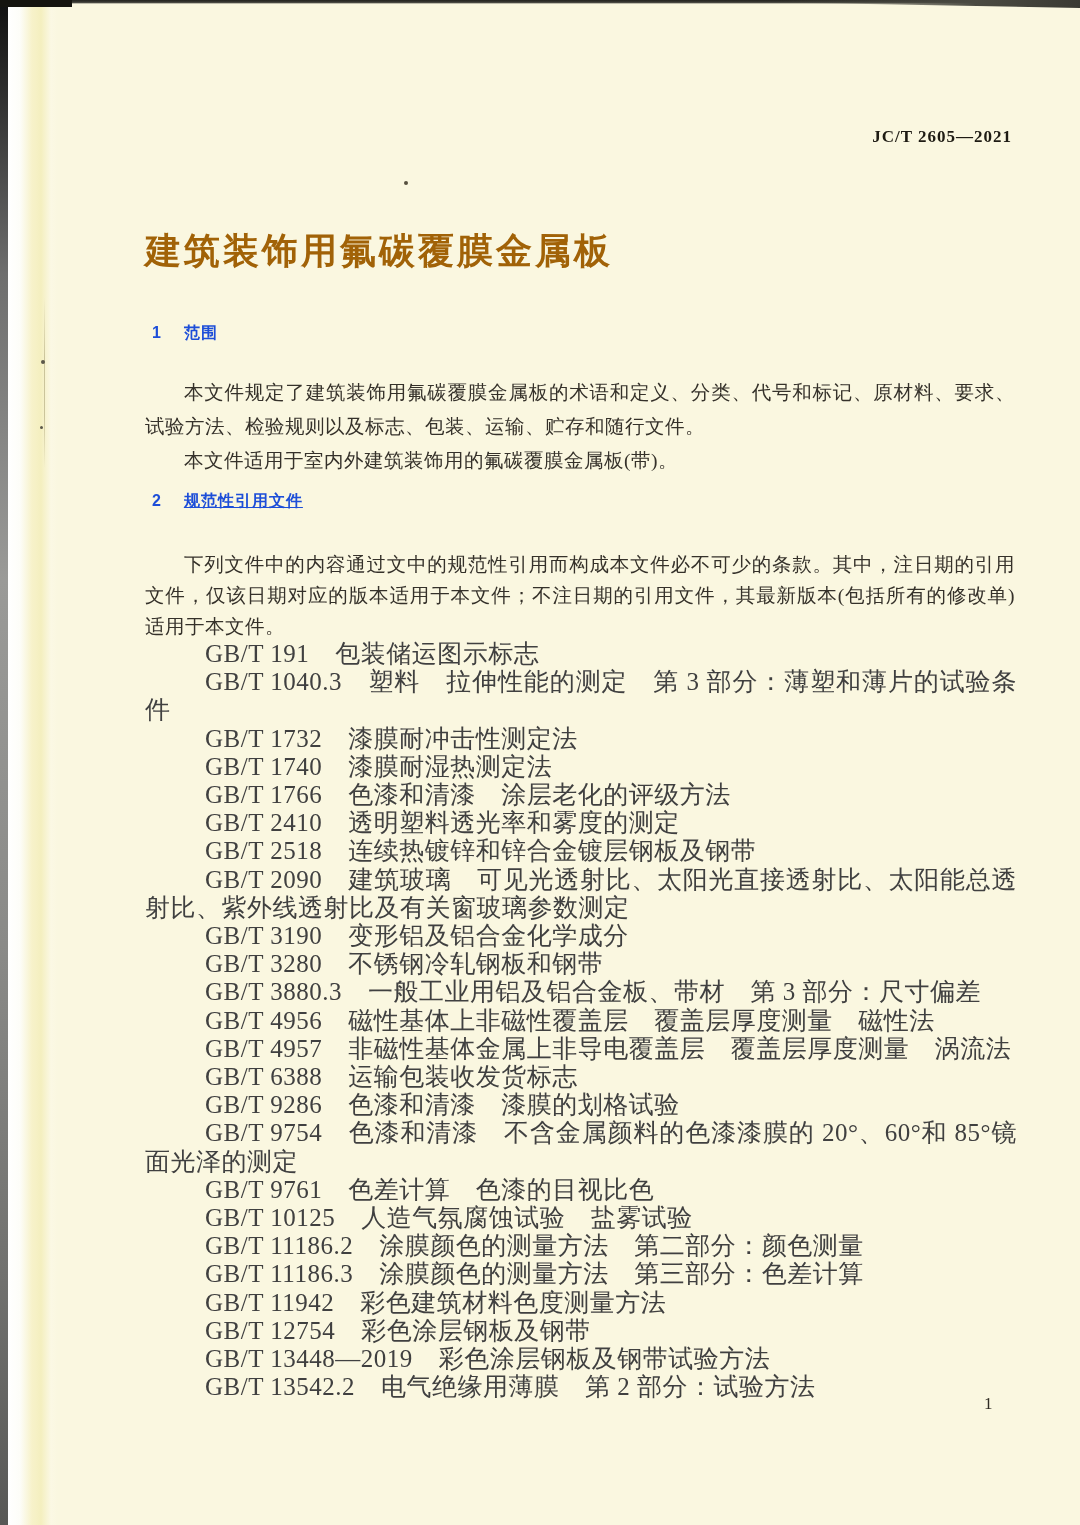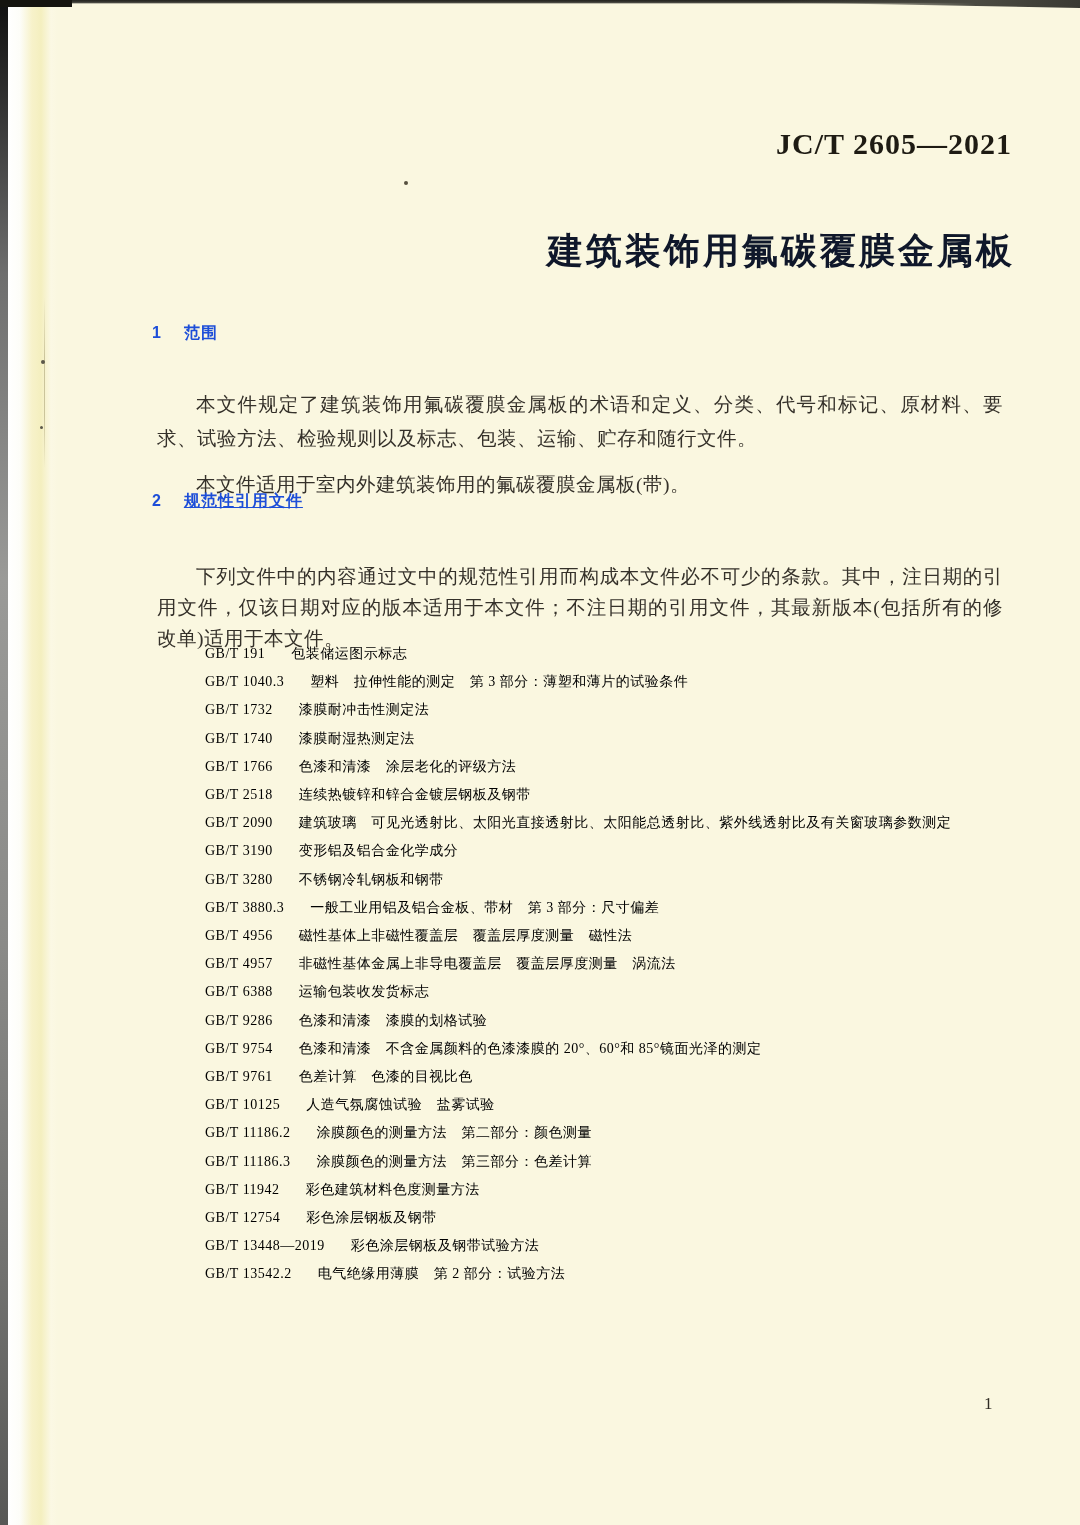--- a/index.html
+++ b/index.html
@@ -41,44 +41,44 @@
   }
   .speck{position:absolute;border-radius:50%;background:#5c584a;}
   .speck.a{left:41px;top:360px;width:4px;height:4px;}
   .speck.b{left:40px;top:426px;width:3px;height:3px;}
   .speck.c{left:404px;top:181px;width:4px;height:4px;background:#55503f;}
 
   
   .std-code{
     position:absolute;top:127px;right:68px;
     font-family:"Liberation Serif","DejaVu Serif",serif;
-    font-weight:bold;font-size:30px;letter-spacing:1px;color:#1e1b13;
+    font-weight:bold;font-size:17px;letter-spacing:1px;color:#1e1b13;
   }
   .doc-title{
     position:absolute;top:227px;left:145px;width:870px;
-    text-align:right;
+    text-align:left;
     font-family:"Liberation Sans","DejaVu Sans",sans-serif;
-    font-weight:bold;font-size:36px;letter-spacing:3px;color:#0f172a;
+    font-weight:bold;font-size:36px;letter-spacing:3px;color:#a16207;
   }
   .sec-heading{
     position:absolute;left:152px;
     font-family:"Liberation Sans","DejaVu Sans",sans-serif;
     font-weight:bold;font-size:16px;color:#1d4ed8;letter-spacing:1px;
   }
   .sec-heading .num{display:inline-block;margin-right:22px;}
   .para-block{
     position:absolute;left:145px;width:870px;
     font-size:19.5px;line-height:34px;color:#35312a;
     text-align:justify;letter-spacing:0.5px;
   }
-  .para-block p{margin:12px;text-indent:2em;}
+  .para-block p{margin:0;text-indent:2em;}
   .para-block.tight{line-height:31px;}
   .ref-list{
     position:absolute;left:145px;top:640px;width:872px;
-    font-size:14px;line-height:28.2px;color:#000000;
+    font-size:25px;line-height:28.2px;color:#404040;
     letter-spacing:0.5px;text-align:justify;
   }
   .ref-item{text-indent:60px;margin:0;}
   .ref-code{display:inline-block;text-indent:0;margin-right:26px;white-space:nowrap;}
   .page-num{
     position:absolute;left:984px;top:1394px;
     font-size:17px;color:#2f2b23;
   }
 </style>
 </head>
@@ -117,20 +117,21 @@
   <p>下列文件中的内容通过文中的规范性引用而构成本文件必不可少的条款。其中，注日期的引用文件，仅该日期对应的版本适用于本文件；不注日期的引用文件，其最新版本(包括所有的修改单)适用于本文件。</p>
 </div>
 
 <div class="ref-list">
 
 <p class="ref-item"><span class="ref-code">GB/T 191</span><span>包装储运图示标志</span></p>
     <p class="ref-item"><span class="ref-code">GB/T 1040.3</span><span>塑料　拉伸性能的测定　第 3 部分：薄塑和薄片的试验条件</span></p>
     <p class="ref-item"><span class="ref-code">GB/T 1732</span><span>漆膜耐冲击性测定法</span></p>
     <p class="ref-item"><span class="ref-code">GB/T 1740</span><span>漆膜耐湿热测定法</span></p>
     <p class="ref-item"><span class="ref-code">GB/T 1766</span><span>色漆和清漆　涂层老化的评级方法</span></p>
+    <p class="ref-item"><span class="ref-code">GB/T 2410</span><span>透明塑料透光率和雾度的测定</span></p>
     <p class="ref-item"><span class="ref-code">GB/T 2518</span><span>连续热镀锌和锌合金镀层钢板及钢带</span></p>
     <p class="ref-item"><span class="ref-code">GB/T 2090</span><span>建筑玻璃　可见光透射比、太阳光直接透射比、太阳能总透射比、紫外线透射比及有关窗玻璃参数测定</span></p>
     <p class="ref-item"><span class="ref-code">GB/T 3190</span><span>变形铝及铝合金化学成分</span></p>
     <p class="ref-item"><span class="ref-code">GB/T 3280</span><span>不锈钢冷轧钢板和钢带</span></p>
     <p class="ref-item"><span class="ref-code">GB/T 3880.3</span><span>一般工业用铝及铝合金板、带材　第 3 部分：尺寸偏差</span></p>
     <p class="ref-item"><span class="ref-code">GB/T 4956</span><span>磁性基体上非磁性覆盖层　覆盖层厚度测量　磁性法</span></p>
     <p class="ref-item"><span class="ref-code">GB/T 4957</span><span>非磁性基体金属上非导电覆盖层　覆盖层厚度测量　涡流法</span></p>
     <p class="ref-item"><span class="ref-code">GB/T 6388</span><span>运输包装收发货标志</span></p>
     <p class="ref-item"><span class="ref-code">GB/T 9286</span><span>色漆和清漆　漆膜的划格试验</span></p>
     <p class="ref-item"><span class="ref-code">GB/T 9754</span><span>色漆和清漆　不含金属颜料的色漆漆膜的 20°、60°和 85°镜面光泽的测定</span></p>

